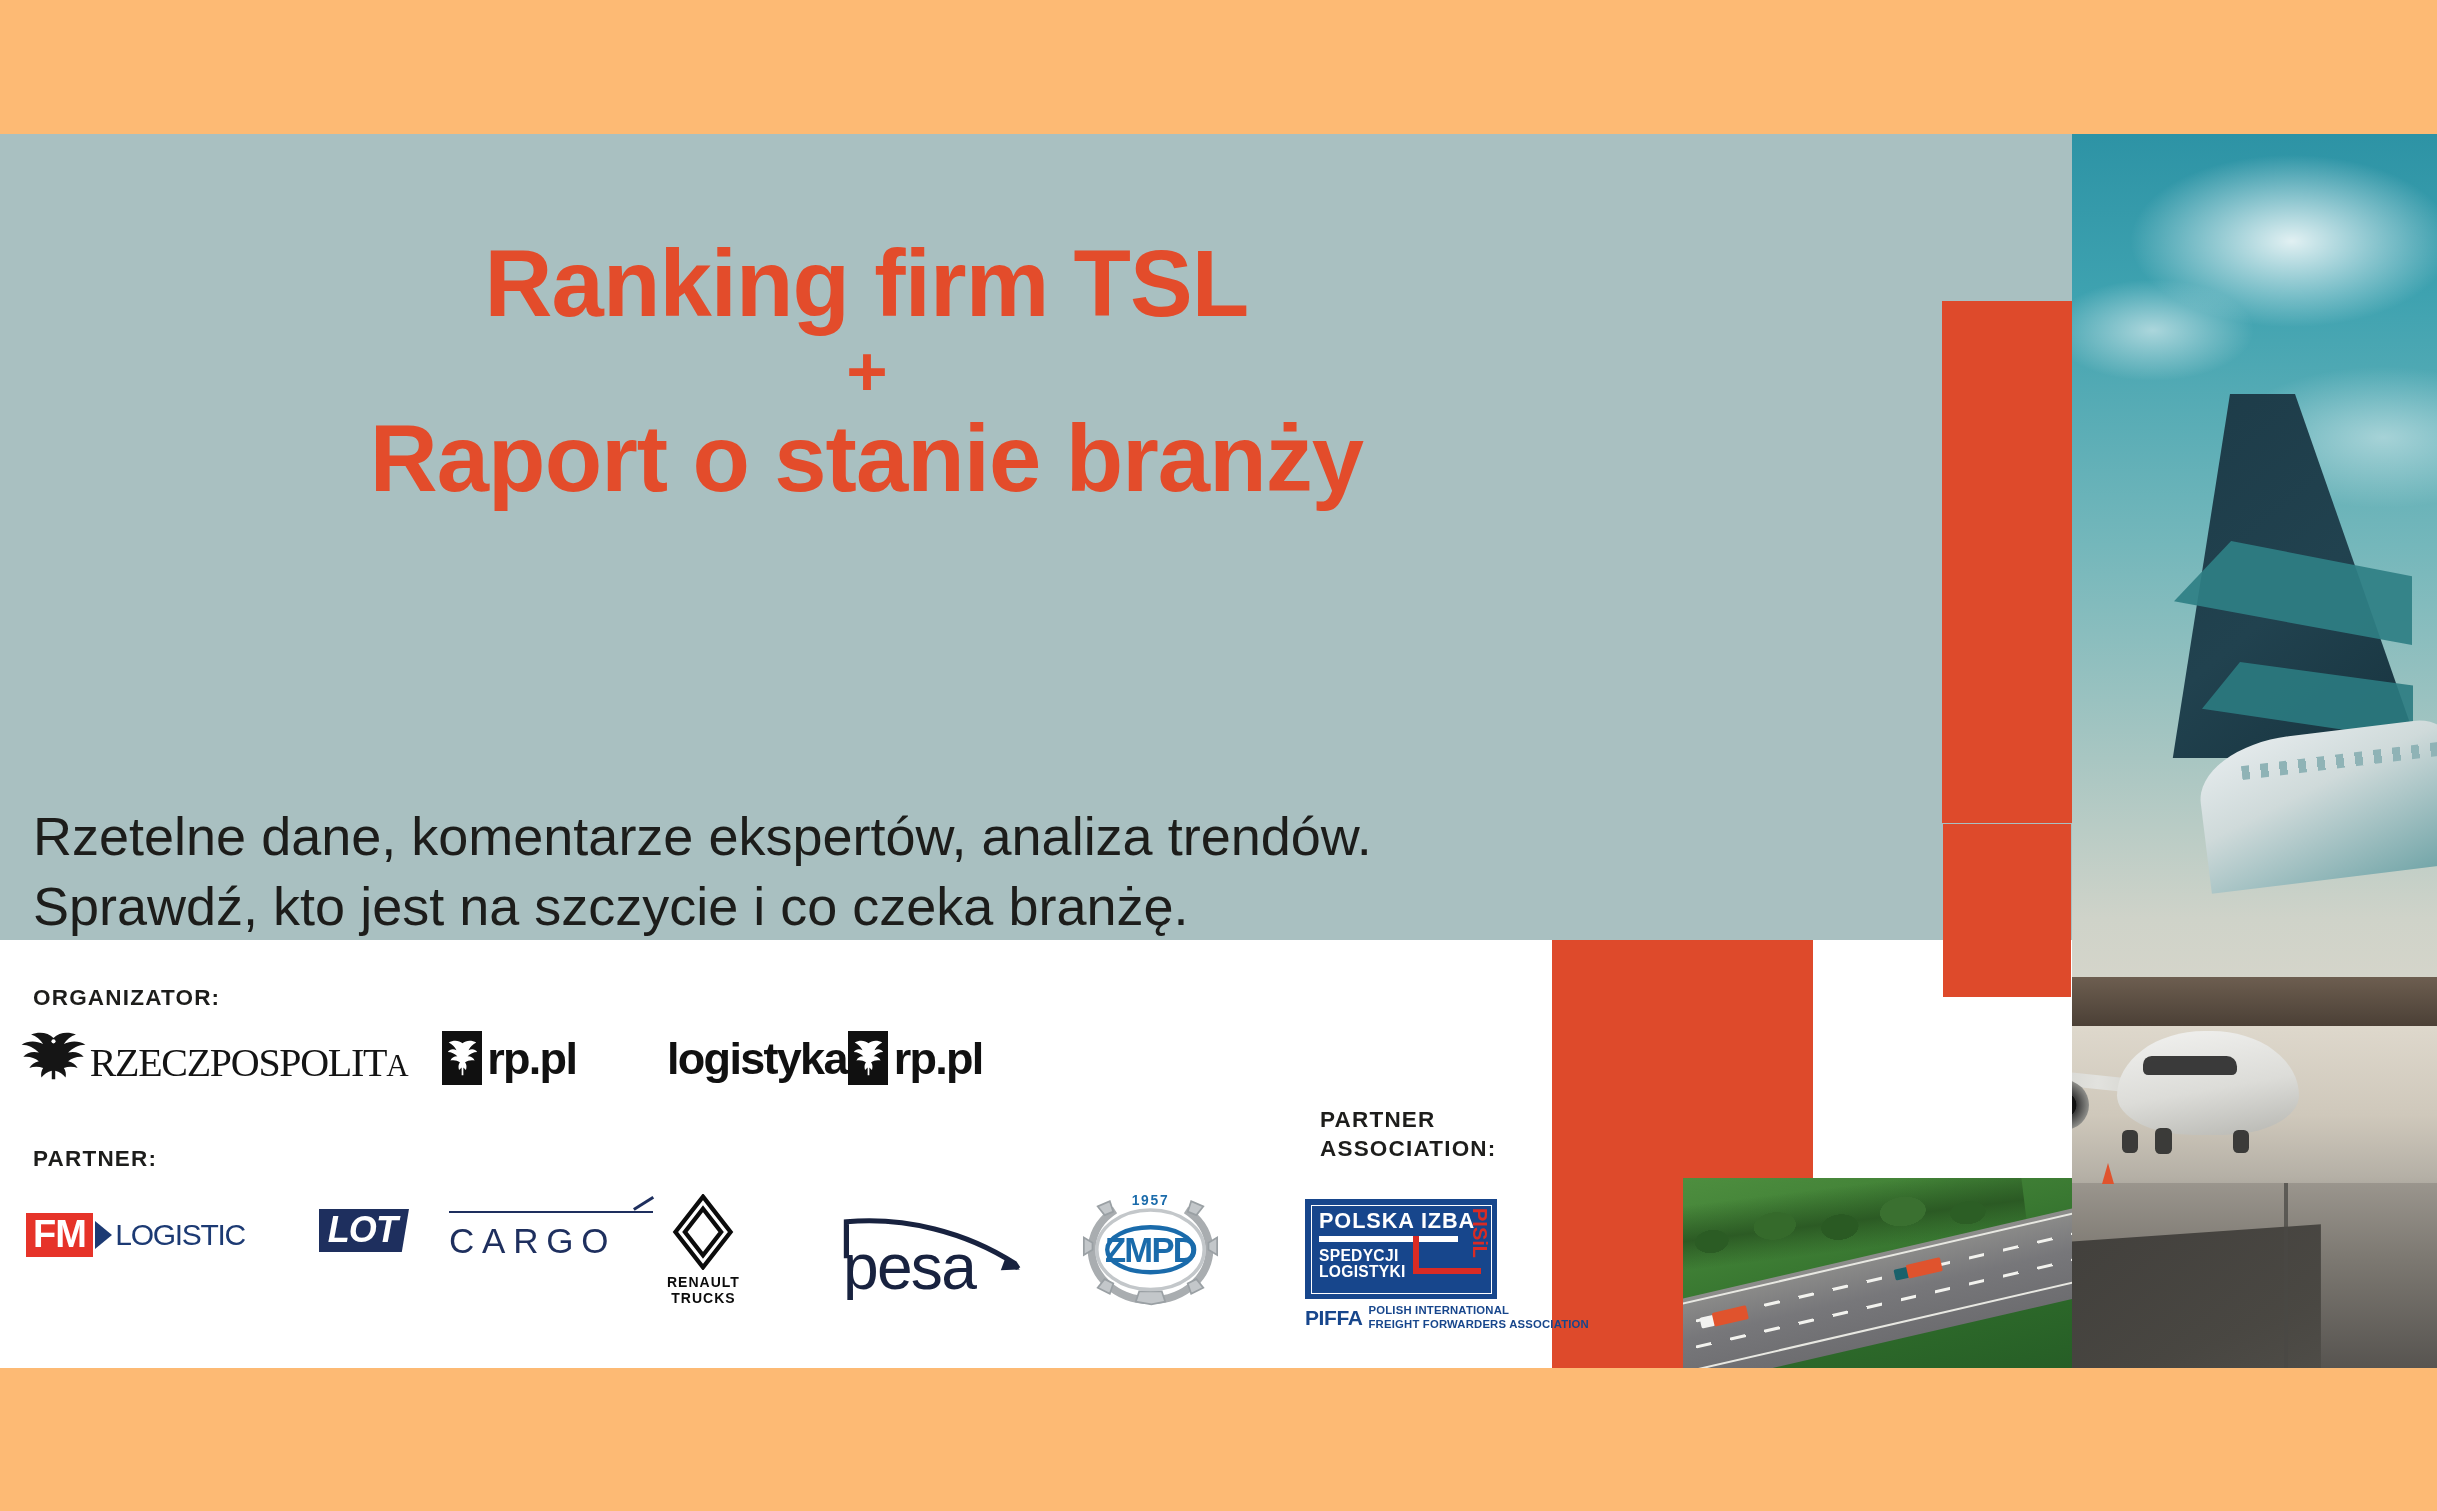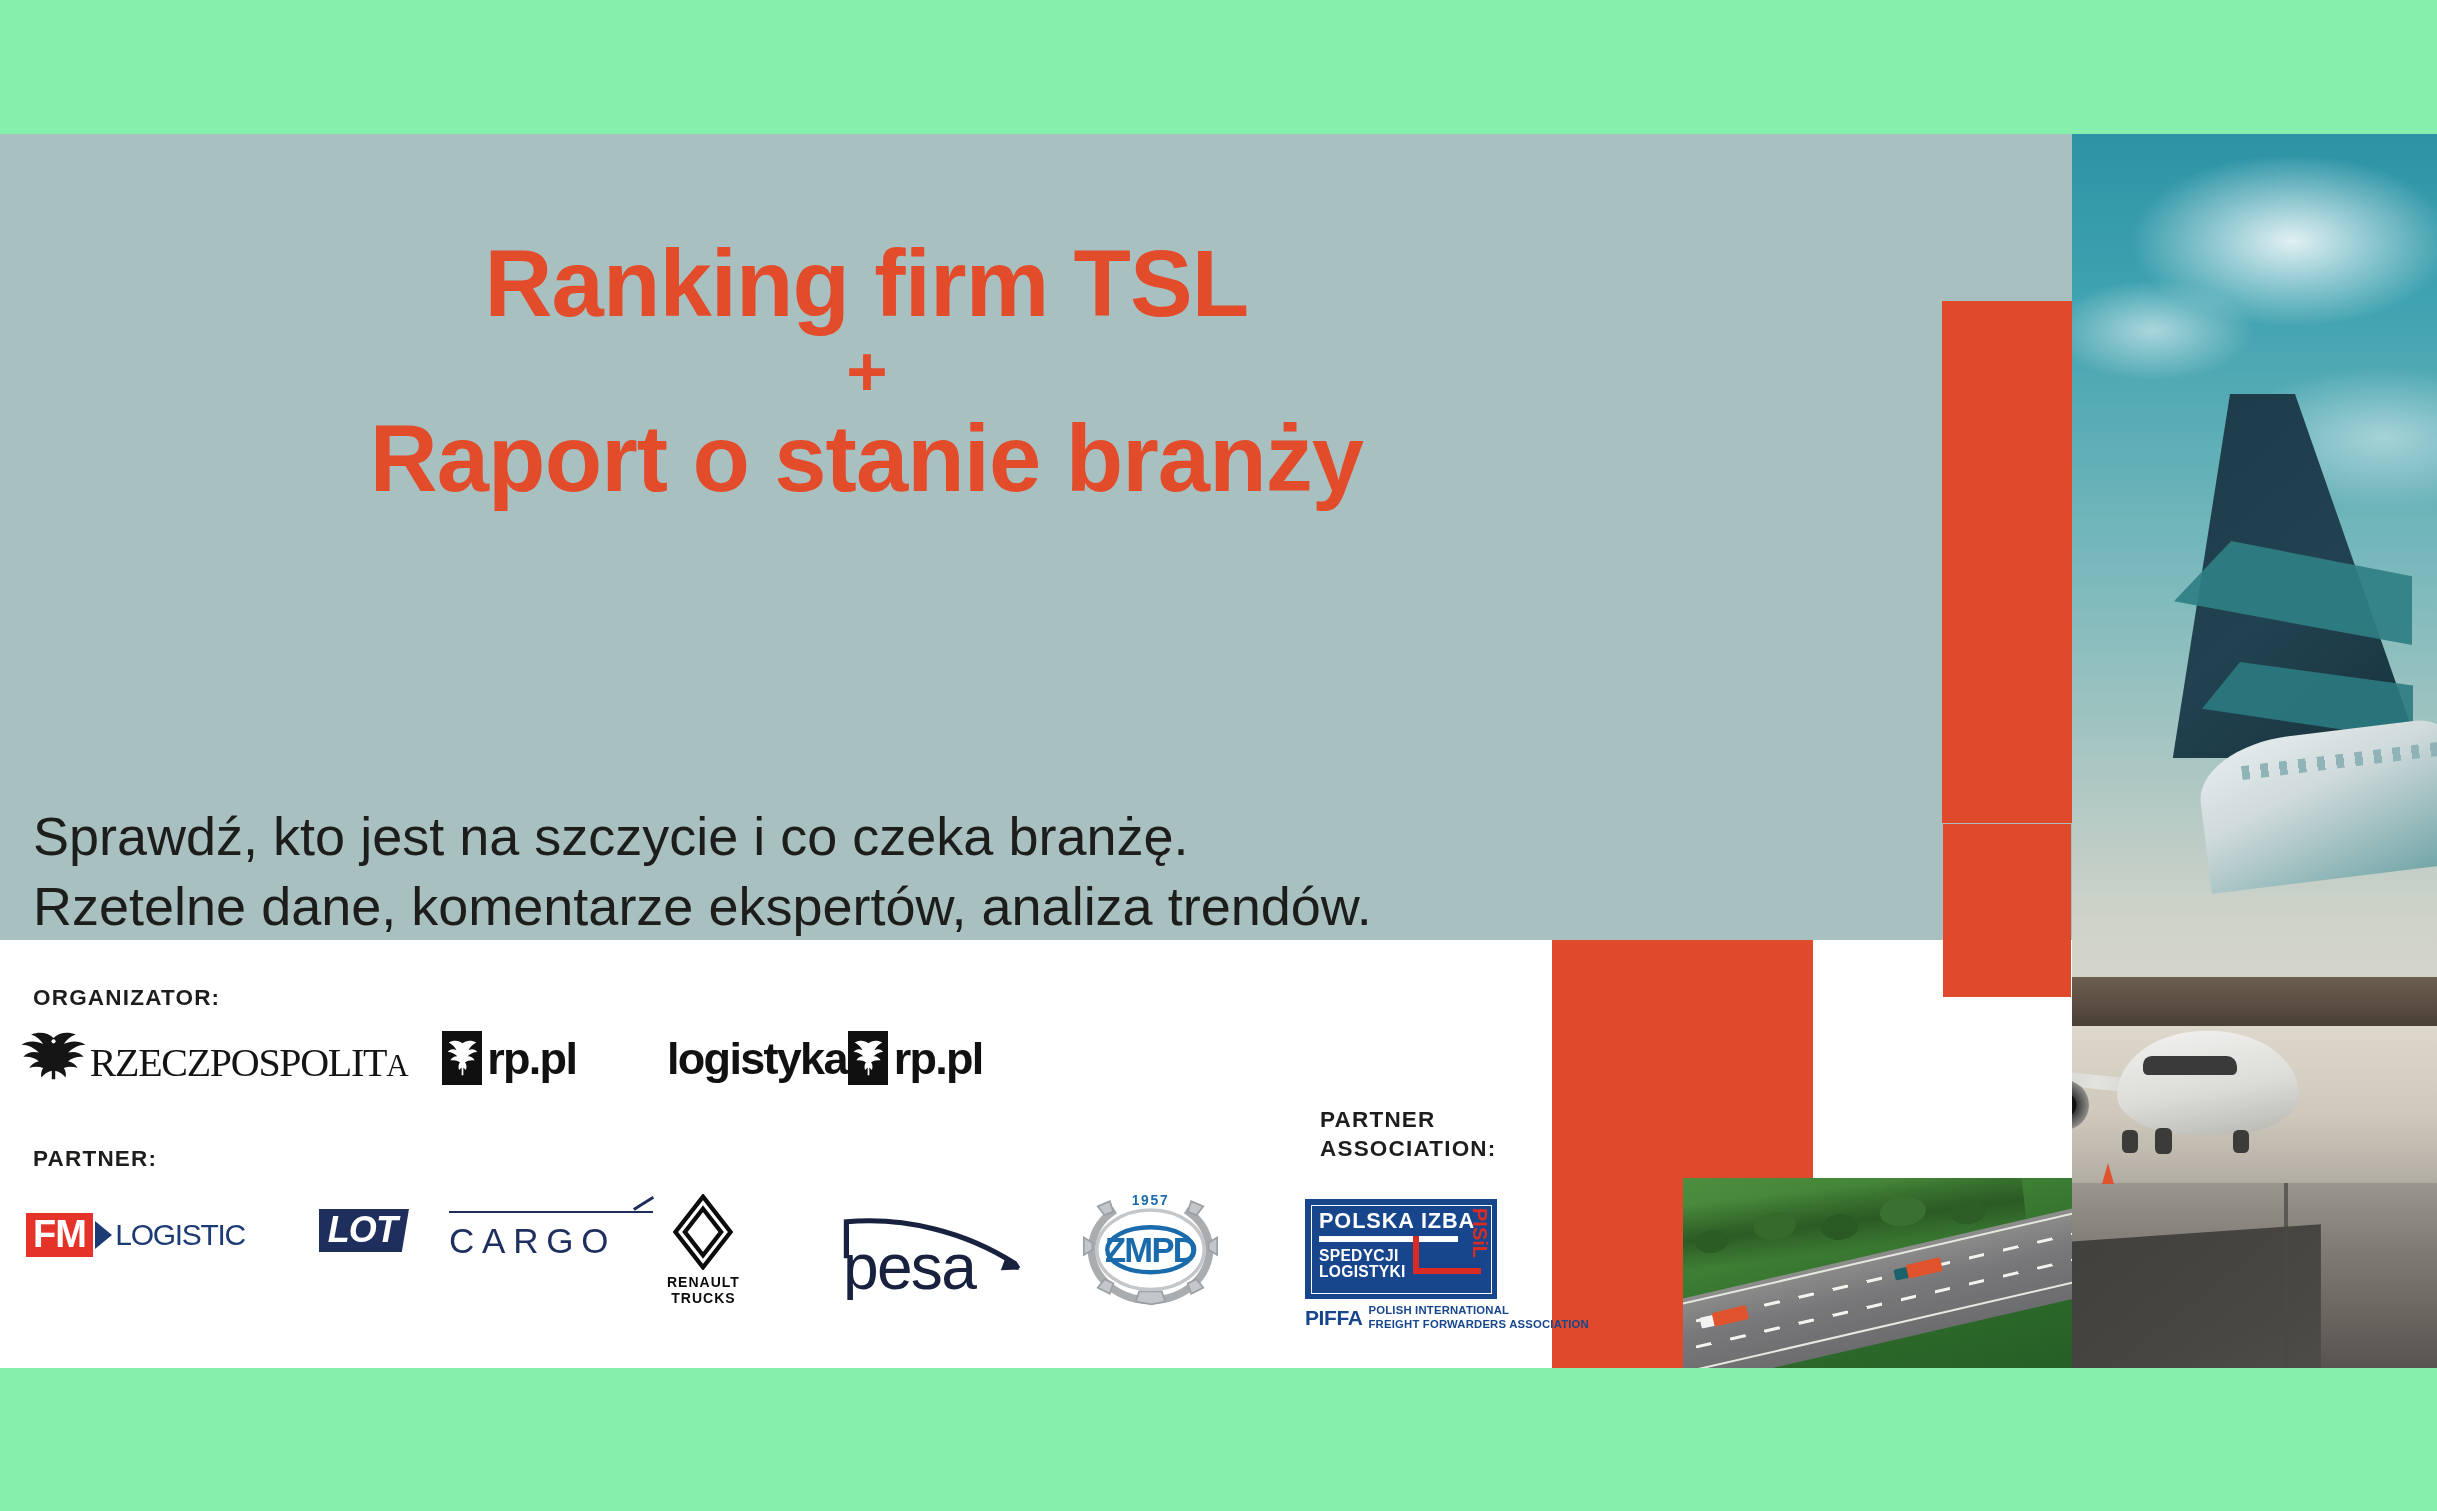--- a/index.html
+++ b/index.html
@@ -1,21 +1,21 @@
 <!DOCTYPE html>
 <html lang="pl" style="font-size:14px"><head>
 <meta charset="utf-8">
 <title>Ranking firm TSL</title>
 <style>
   html,body{margin:0;padding:0;background:#919191;}
   body{width:2438px;height:1512px;position:relative;overflow:hidden;
        font-family:"Liberation Sans","DejaVu Sans",sans-serif;}
 
   
-  #stage{position:absolute;inset:0;background:#86efac;}
+  #stage{position:absolute;inset:0;background:#fdba74;}
 
   
   #banner{position:absolute;left:0;top:134px;width:2438px;height:1234px;overflow:hidden;background:#ffffff;}
 
   
   .hero-panel{position:absolute;left:0;top:0;width:2072px;height:806px;background:#a9c0c1;}
 
   
   .footer-panel{position:absolute;left:0;top:806px;width:1552px;height:429px;background:#ffffff;}
   .footer-teal-strip{position:absolute;left:1552px;top:0px;width:520px;height:806px;background:#a9c0c1;}
@@ -204,22 +204,22 @@
     <div class="ob ob-tall"></div>
     <div class="ob ob-thin"></div>
 
     <div class="headline">
       <div class="ln ln1">Ranking firm TSL</div>
       <div class="ln plus">+</div>
       <div class="ln ln2">Raport o stanie branży</div>
     </div>
 
     <div class="subtitle">
+      <div>Rzetelne dane, komentarze ekspertów, analiza trendów.</div>
       <div>Sprawdź, kto jest na szczycie i co czeka branżę.</div>
-      <div>Rzetelne dane, komentarze ekspertów, analiza trendów.</div>
     </div>
 
     <div class="footer-panel"></div>
 
     <div class="ob" style="left:1552px;top:806px;width:261px;height:429px;"></div>
 
     <div class="photo highway">
       <div class="hw-field"></div>
       <div class="hw-trees"></div>
       <div class="road"></div>

